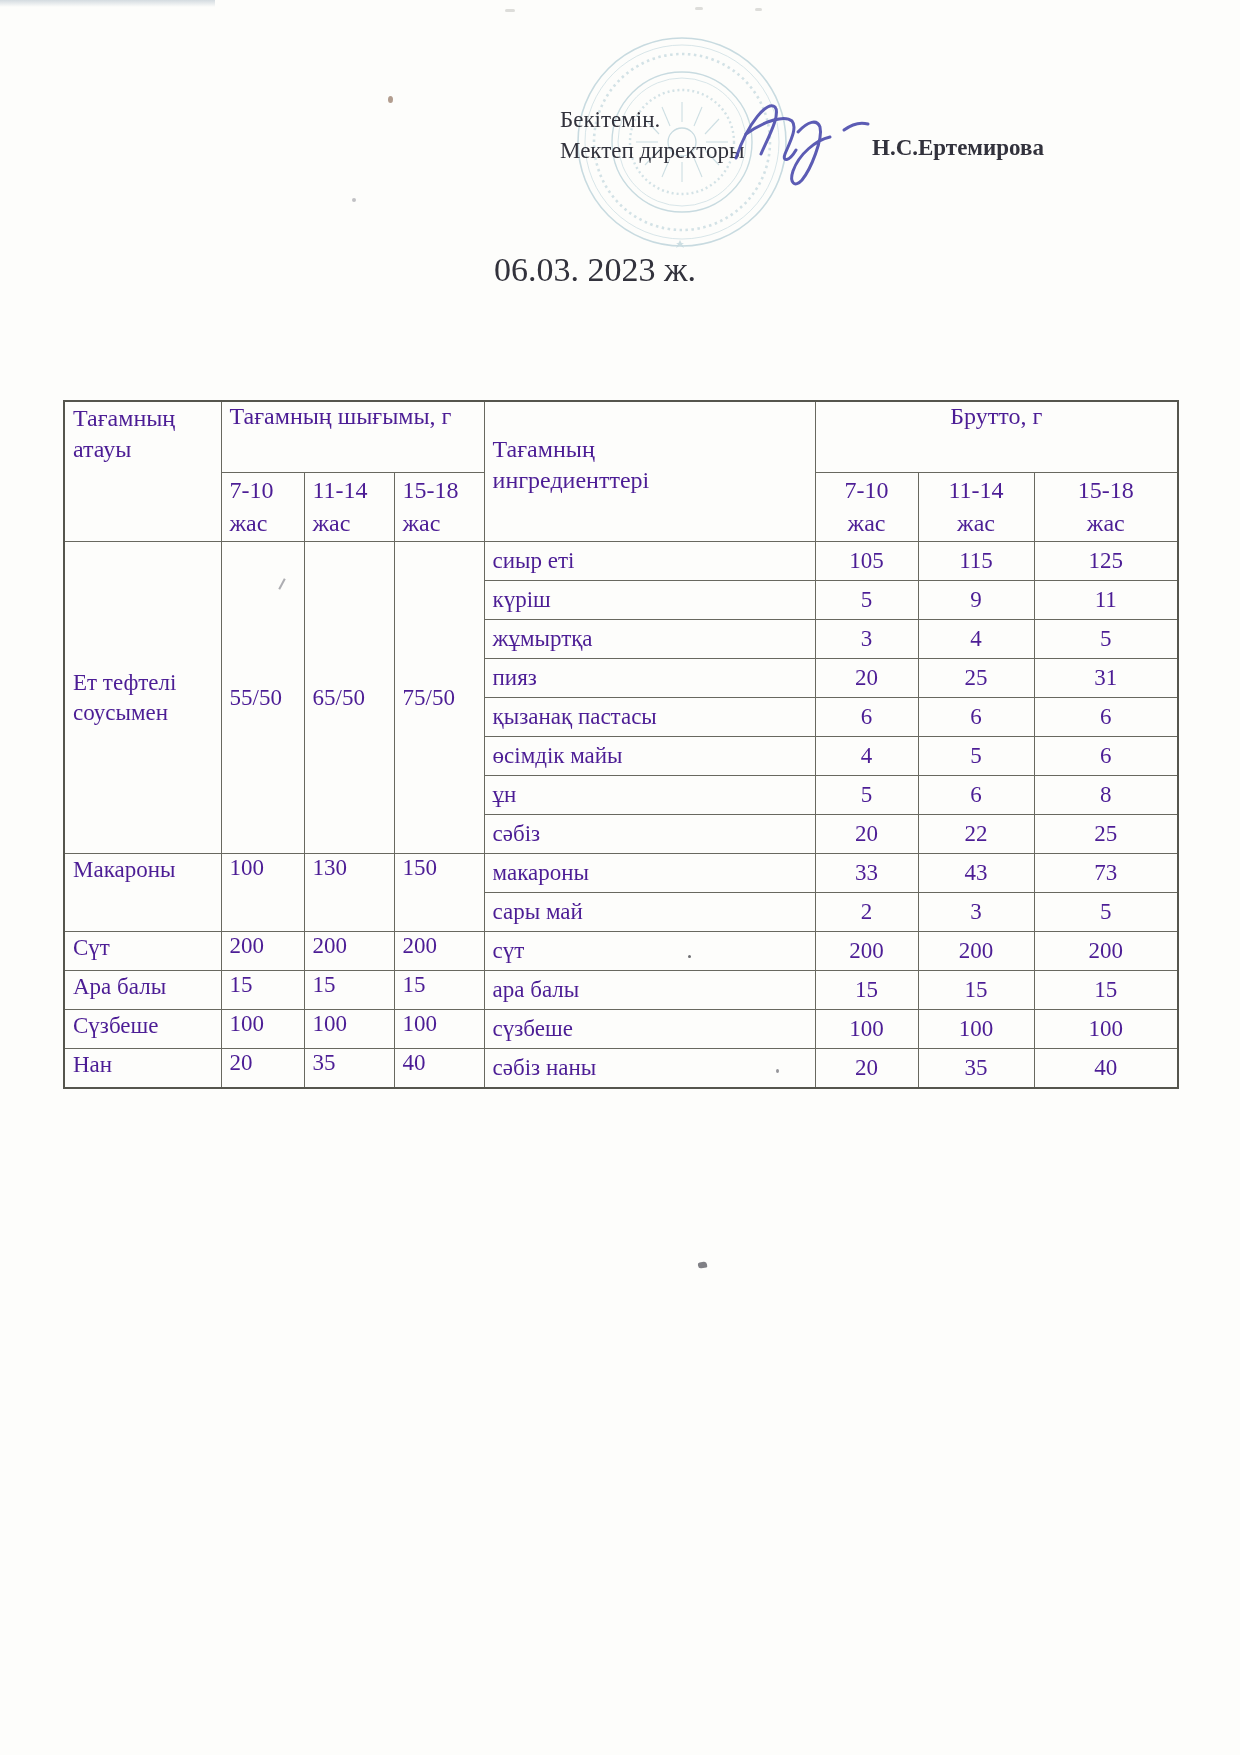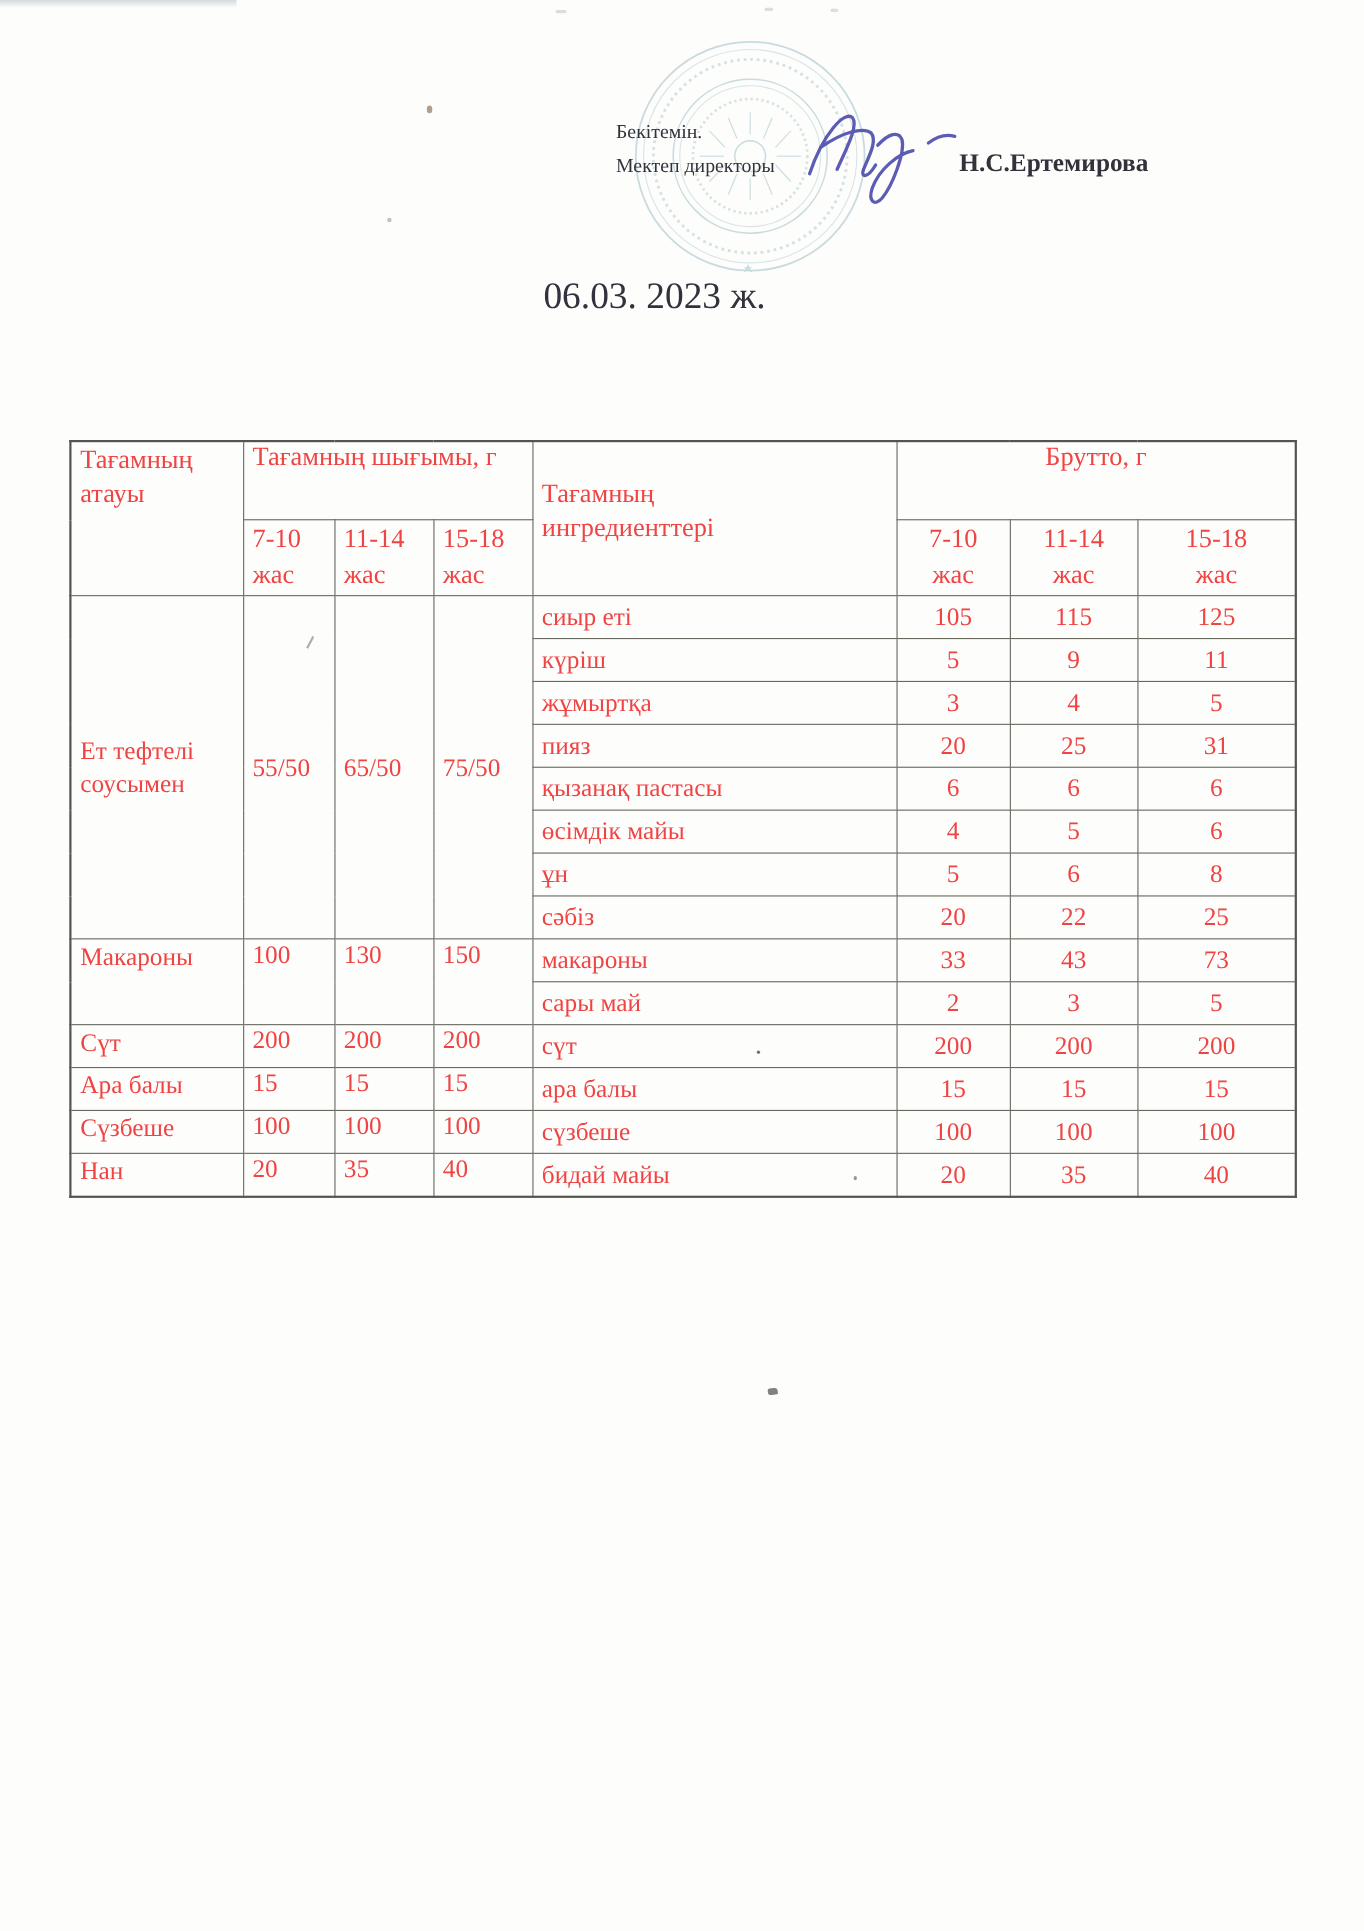--- a/index.html
+++ b/index.html
@@ -11,37 +11,37 @@
     overflow:hidden;
     font-family:"Liberation Serif","DejaVu Serif",serif;
     color:#32323c;
   }
   
   .scan-strip{position:absolute;left:0;top:0;width:215px;height:7px;
     background:linear-gradient(to bottom,#c9d2d9,rgba(255,255,255,0));opacity:.8;}
   .scan-dash{position:absolute;background:#d9d9d6;height:3px;border-radius:2px;opacity:.9;}
 
   
-  .approval{position:absolute;left:560px;top:104px;font-size:18px;line-height:31px;z-index:3;}
+  .approval{position:absolute;left:560px;top:104px;font-size:23px;line-height:31px;z-index:3;}
   .approval .line{white-space:nowrap;}
   .signer{position:absolute;left:872px;top:135px;font-size:23px;z-index:3;white-space:nowrap;font-weight:bold;}
 
   .stamp{position:absolute;left:568px;top:30px;width:232px;height:232px;z-index:1;}
   .signature{position:absolute;left:728px;top:92px;width:150px;height:96px;z-index:4;}
 
   
   .title-block{position:absolute;left:0;top:250px;width:1190px;text-align:center;z-index:2;}
   .doc-title{font-size:28px;line-height:34px;}
   .doc-date{font-size:34px;line-height:40px;}
 
   
   table.menu{
     position:absolute;left:63px;top:400px;width:1114px;
     border-collapse:collapse;table-layout:fixed;
-    font-size:23px;color:#ef4444;
+    font-size:23px;color:#4c1d95;
     z-index:2;
   }
   table.menu td,table.menu th{
     border:1px solid #68685f;
     padding:1px 8px;
     font-weight:normal;
     overflow:hidden;
   }
   table.menu{border:2px solid #55554d;}
   th.h-main{vertical-align:top;text-align:left;font-size:24px;padding-top:8px;}
@@ -249,21 +249,21 @@
           <td class="cell-left">сүзбеше</td>
           <td class="cell-center">100</td>
           <td class="cell-center">100</td>
           <td class="cell-center">100</td>
         </tr>
         <tr>
           <td class="cell-left dish-cell va-top" rowspan="1">Нан</td>
           <td class="cell-left out-cell va-top" rowspan="1">20</td>
           <td class="cell-left out-cell va-top" rowspan="1">35</td>
           <td class="cell-left out-cell va-top" rowspan="1">40</td>
-          <td class="cell-left">бидай майы</td>
+          <td class="cell-left">сәбіз наны</td>
           <td class="cell-center">20</td>
           <td class="cell-center">35</td>
           <td class="cell-center">40</td>
         </tr>
       </tbody>
   </table>
 
   <div class="artifact" style="left:388px;top:96px;width:5px;height:7px;border-radius:50%;background:#8a6a55;opacity:.65;"></div>
   <div class="artifact" style="left:352px;top:198px;width:4px;height:4px;border-radius:50%;background:#9a9aa0;opacity:.6;"></div>
   <div class="artifact" style="left:281px;top:578px;width:2px;height:12px;background:#8a8a92;transform:rotate(28deg);opacity:.7;z-index:3;"></div>

